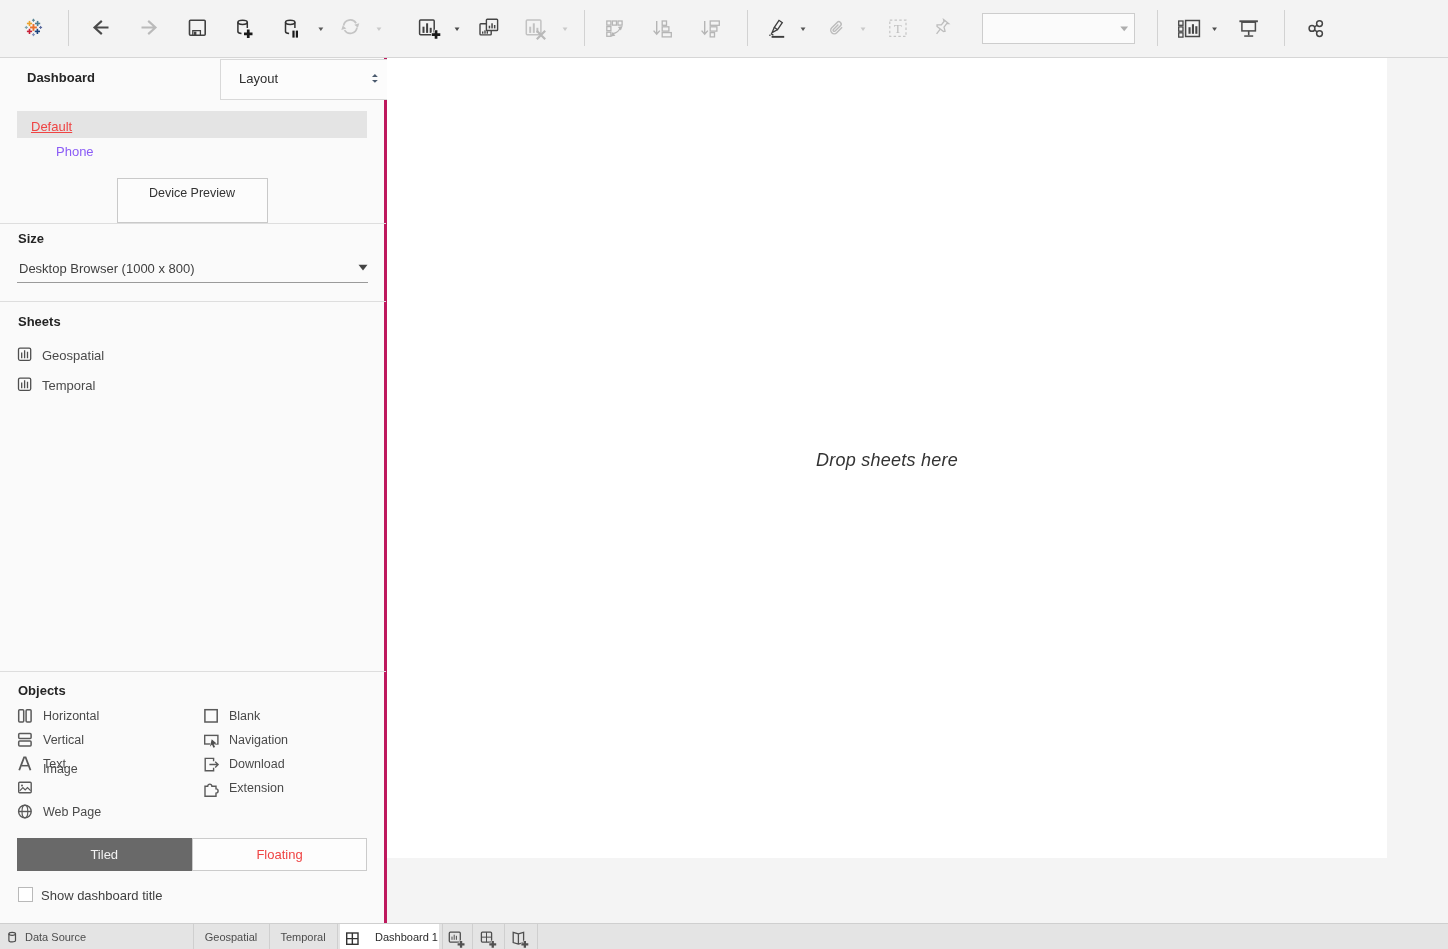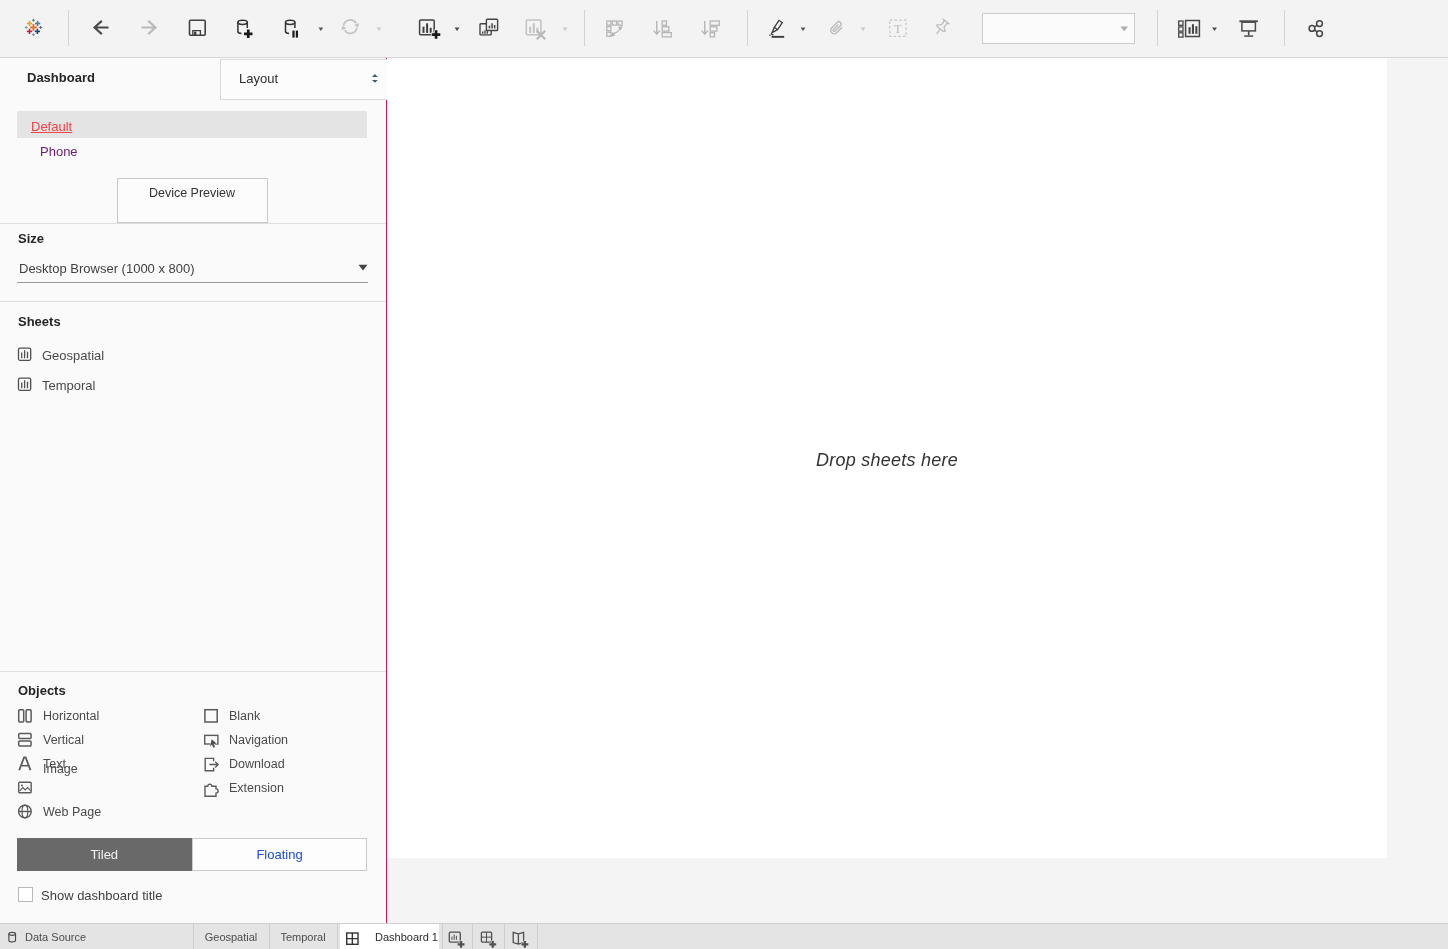--- a/index.html
+++ b/index.html
@@ -2,21 +2,21 @@
 <html><head>
 <meta charset="utf-8">
 <style>
 * { margin:0; padding:0; box-sizing:border-box; }
 html,body { width:1448px; height:949px; overflow:hidden; font-family:"Liberation Sans",sans-serif; }
 #app { position:relative; width:1448px; height:949px; background:#f4f4f4; }
 .abs { position:absolute; }
 
 #toolbar { position:absolute; left:0; top:0; width:1448px; height:58px; background:#f3f3f3; border-bottom:1px solid #d6d6d6; }
 
-#lpanel { position:absolute; left:0; top:58px; width:387px; height:865px; background:#fafafa; border-right:1px solid #be185d; }
+#lpanel { position:absolute; left:0; top:58px; width:387px; height:865px; background:#fafafa; border-right:3px solid #be185d; }
 .hsep { position:absolute; left:0; width:386px; height:1px; background:#dedede; }
 .bold13 { font-size:13px; font-weight:bold; color:#252525; }
 .txt13 { font-size:13px; color:#3f3f3f; }
 
 #canvas { position:absolute; left:387px; top:58px; width:1000px; height:800px; background:#ffffff; }
 #dropmsg { position:absolute; left:387px; top:450px; width:1000px; text-align:center; font-size:18px; font-style:italic; color:#333333; letter-spacing:0.25px; }
 
 #statusbar { position:absolute; left:0; top:923px; width:1448px; height:26px; background:#e4e4e4; border-top:1px solid #cfcfcf; }
 .stsep { position:absolute; top:0; width:1px; height:26px; background:#cfcfcf; }
 .stab { position:absolute; top:0; height:26px; line-height:26px; font-size:11px; color:#4d4d4d; text-align:center; }
@@ -212,21 +212,21 @@
     <div class="abs bold13" style="left:27px; top:12px;">Dashboard</div>
     <div class="abs" style="left:220px; top:1px; width:167px; height:41px; background:#fcfcfc; border:1px solid #d9d9d9; border-right:none;"></div>
     <div class="abs txt13" style="left:239px; top:13px; color:#2e2e2e;">Layout</div>
     <svg class="abs" style="left:369px; top:14px;" width="12" height="14" viewBox="0 0 12 14">
       <path d="M3 5 L5.9 2.1 L8.8 5 z" fill="#4a5a6e"></path>
       <path d="M3 7.9 L5.9 10.8 L8.8 7.9 z" fill="#4a5a6e"></path>
     </svg>
 
     <div class="abs" style="left:17px; top:52.5px; width:350px; height:27px; background:#e4e4e4;"></div>
     <div class="abs txt13" style="left:31px; top:61px; color:#ef4444;text-decoration:underline;">Default</div>
-    <div class="abs txt13" style="left:40px; top:85.5px; color:#701a75;">Phone</div>
+    <div class="abs txt13" style="left:56px; top:85.5px; color:#8b5cf6;">Phone</div>
     <div class="abs" style="left:116.5px; top:120px; width:151px; height:45px; border:1px solid #c9c9c9; text-align:center; line-height:29px; color:#333; background:#fcfcfc; font-size:12.5px;">Device Preview</div>
     <div class="hsep" style="top:165px;"></div>
 
     <div class="abs bold13" style="left:18px; top:173px;">Size</div>
     <div class="abs txt13" style="left:19px; top:203px;">Desktop Browser (1000 x 800)</div>
     <svg class="abs" style="left:357px; top:206px;" width="12" height="8" viewBox="0 0 12 8">
         <path d="M1.5 0.8 h9 l-4.5 5.6 z" fill="#444"></path>
       </svg>
     <div class="abs" style="left:17px; top:223.5px; width:351px; height:1px; background:#9a9a9a;"></div>
     <div class="hsep" style="top:243px;"></div>
@@ -241,21 +241,21 @@
     <div class="abs obj" style="left:43px; top:675px;">Vertical</div>
     <div class="abs obj" style="left:43px; top:699px;">Text</div>
     <div class="abs obj" style="left:43px; top:704px;">Image</div>
     <div class="abs obj" style="left:43px; top:747px;">Web Page</div>
     <div class="abs obj" style="left:229px; top:651px;">Blank</div>
     <div class="abs obj" style="left:229px; top:675px;">Navigation</div>
     <div class="abs obj" style="left:229px; top:699px;">Download</div>
     <div class="abs obj" style="left:229px; top:723px;">Extension</div>
 
     <div class="abs" style="left:16.5px; top:780px; width:175.5px; height:33px; background:#696969; color:#f2f2f2; font-size:13px; text-align:center; line-height:33px;">Tiled</div>
-    <div class="abs" style="left:192px; top:780px; width:175px; height:33px; background:#fdfdfd; border:1px solid #cbcbcb; color:#1d4ed8; font-size:13px; text-align:center; line-height:31px;">Floating</div>
+    <div class="abs" style="left:192px; top:780px; width:175px; height:33px; background:#fdfdfd; border:1px solid #cbcbcb; color:#ef4444; font-size:13px; text-align:center; line-height:31px;">Floating</div>
 
     <div class="abs" style="left:17.5px; top:829px; width:15px; height:15px; background:#fff; border:1px solid #b9b9b9;"></div>
     <div class="abs txt13" style="left:41px; top:830px; color:#3f3f3f;">Show dashboard title</div>
   </div>
   <div id="canvas"></div>
   <div id="dropmsg">Drop sheets here</div>
   <div id="statusbar">
     <div class="stab" style="left:25px; width:80px; text-align:left;">Data Source</div>
     <div class="stsep" style="left:193px;"></div>
     <div class="stab" style="left:193px; width:76px;">Geospatial</div>

